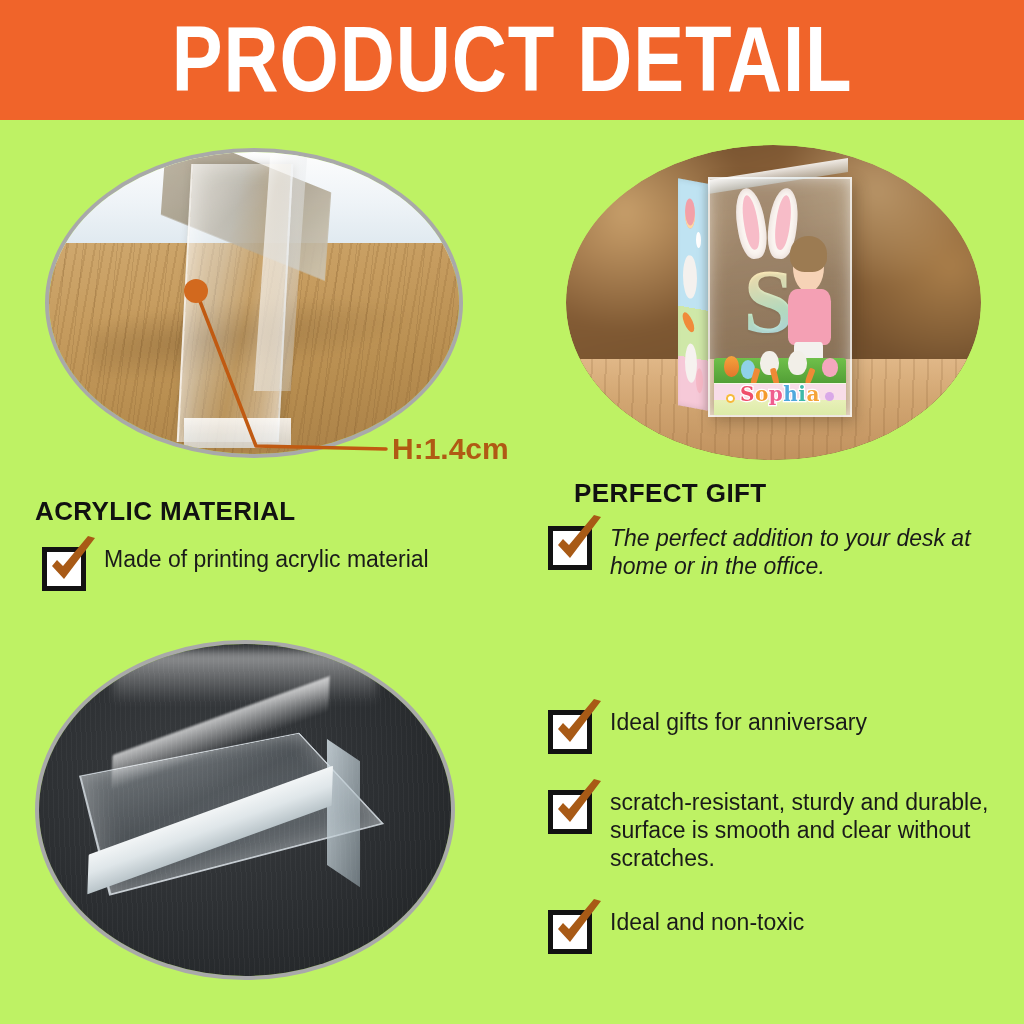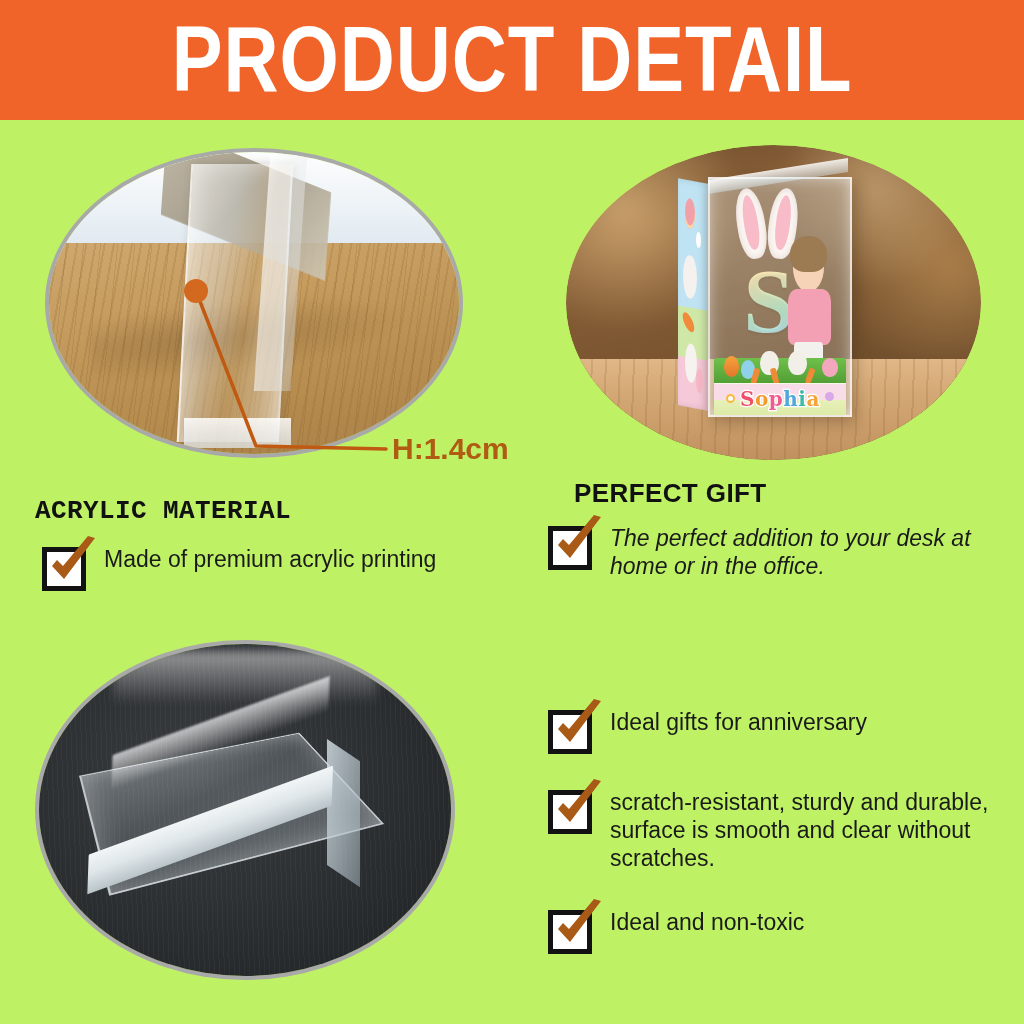--- a/index.html
+++ b/index.html
@@ -193,21 +193,21 @@
   .e4{left:56%;bottom:17%;width:13%;height:10%;background:#f2efe8;}
   .e5{left:80%;bottom:16%;width:11%;height:8%;background:#f3a7bd;}
   .carrot{position:absolute;background:#ef8a36;border-radius:2px 2px 40% 40%;}
   .c1{left:30%;bottom:12%;width:4%;height:8%;transform:rotate(16deg);}
   .c2{left:44%;bottom:12%;width:4%;height:8%;transform:rotate(-14deg);}
   .c3{left:69%;bottom:13%;width:4%;height:7%;transform:rotate(20deg);}
   .name-plate{
     position:absolute;left:3%;bottom:0;width:94%;height:13%;
     background:linear-gradient(180deg,#f8dde8 0%,#f8dde8 52%,#e8f0b8 52%,#dcebA8 100%);
     border-top:1px solid rgba(255,255,255,.7);
-    display:flex;align-items:center;justify-content:center;
+    display:flex;align-items:flex-start;justify-content:center;
   }
   .name-text{
     font-family:"DejaVu Serif", serif;font-weight:bold;font-size:20px;line-height:1;
     letter-spacing:.5px;
     -webkit-text-stroke:2.4px #ffffff;paint-order:stroke fill;
   }
   .name-text span:nth-child(1){color:#ef4f6b;}
   .name-text span:nth-child(2){color:#f59a2e;}
   .name-text span:nth-child(3){color:#ef5d8e;}
   .name-text span:nth-child(4){color:#4fa8dd;}
@@ -268,21 +268,21 @@
     filter:blur(1px);
   }
 
   
   .section-heading{
     position:absolute;
     font-family:"Liberation Sans", sans-serif;
     font-weight:bold;color:#111111;
     font-size:26px;letter-spacing:.4px;white-space:nowrap;
   }
-  #heading-acrylic{ left:35px; top:496px;font-family:Liberation Mono, monospace; }
+  #heading-acrylic{ left:35px; top:496px; }
   #heading-gift{   left:543px; top:478px;margin-left:31px; }
 
   .feature{
     position:absolute;display:flex;align-items:flex-start;
   }
   .check-box{
     position:relative;flex:0 0 auto;
     width:44px;height:44px;
     border:5px solid #121212;
     box-sizing:border-box;
@@ -404,21 +404,21 @@
   </div>
 
   <div class="section-heading" id="heading-acrylic">ACRYLIC MATERIAL</div>
 
   <div class="feature" id="feature-acrylic-0">
     <div class="check-box">
       <svg class="check-mark" viewBox="0 0 56 56">
         <path d="M8 30 L20 43 L51 2 L44 0 L19 30 L13 24 Z" fill="#A85A16"></path>
       </svg>
     </div>
-    <div class="feature-text">Made of premium acrylic printing</div>
+    <div class="feature-text">Made of printing acrylic material</div>
   </div>
 
   <div class="section-heading" id="heading-gift">PERFECT GIFT</div>
 
   <div class="feature" id="feature-gift-0">
     <div class="check-box">
       <svg class="check-mark" viewBox="0 0 56 56">
         <path d="M8 30 L20 43 L51 2 L44 0 L19 30 L13 24 Z" fill="#A85A16"></path>
       </svg>
     </div>

